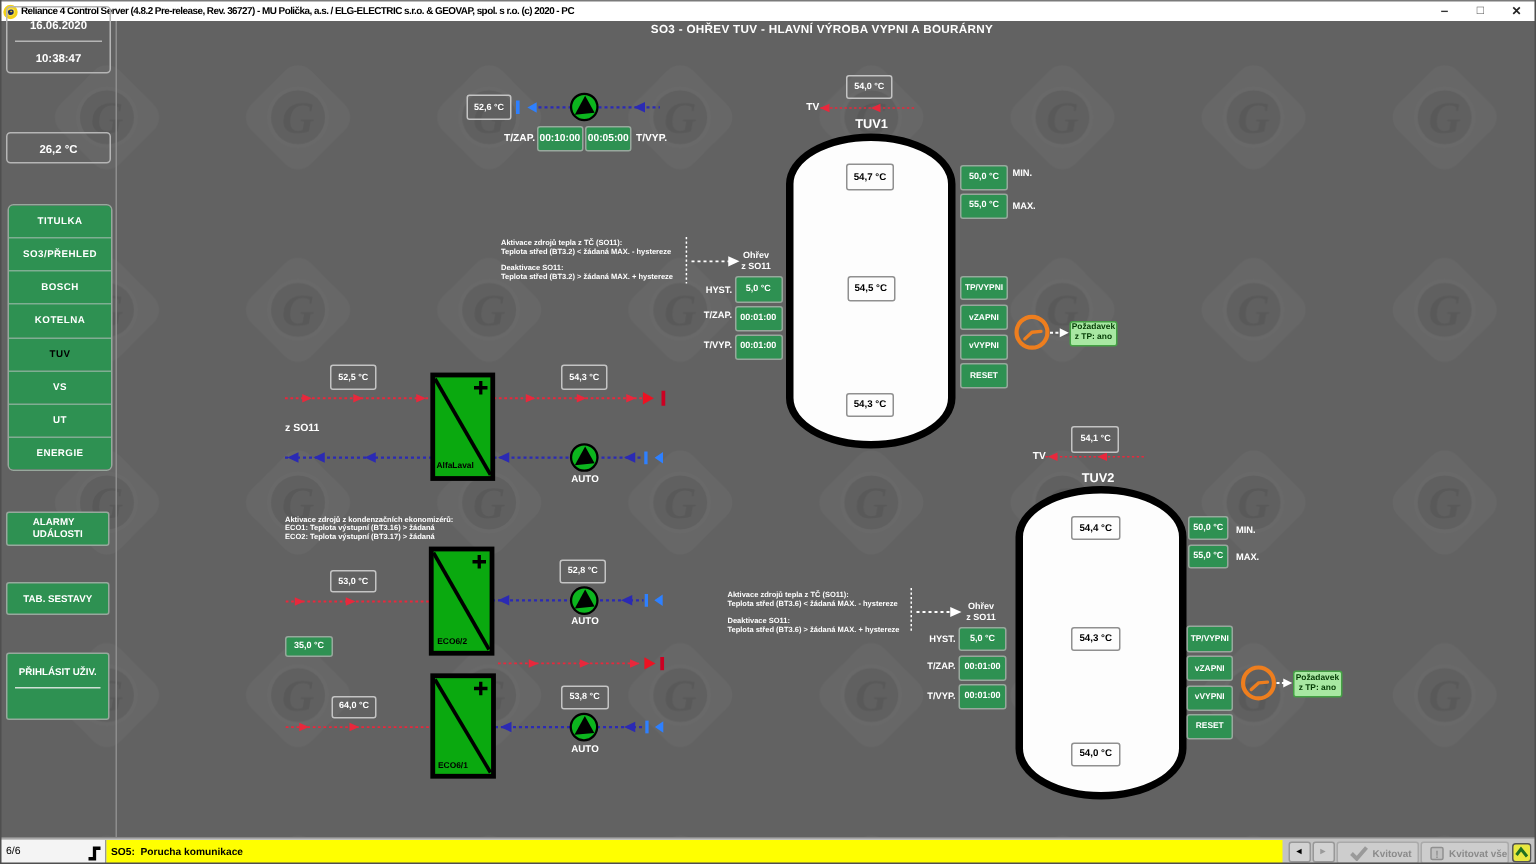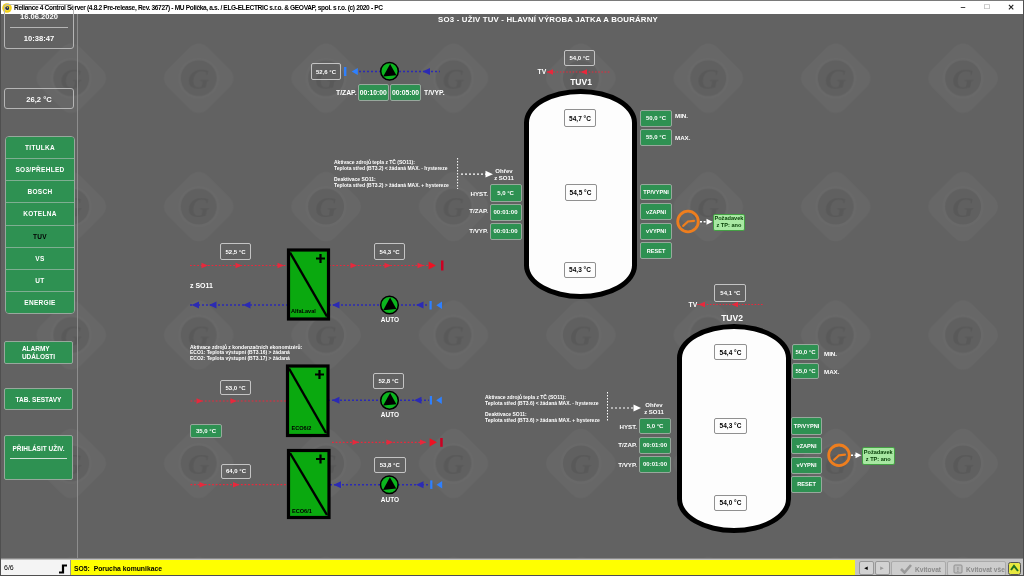--- a/index.html
+++ b/index.html
@@ -33,21 +33,21 @@
     <path d="M2.6 3.4 Q4.6 1.6 7.2 2.8 Q8.6 4.4 7.6 6.6 Q5.4 8.6 3.2 7.2 Q1.8 5.4 2.6 3.4 z" fill="#f8e04a"></path>
     <path d="M3.4 4.2 Q5 2.8 6.8 3.6 Q7.6 5 6.8 6.4 Q5 7.6 3.8 6.6 Q3 5.4 3.4 4.2 z" fill="#1c2a5e"></path>
     <path d="M4.6 4.4 Q5.6 3.8 6.4 4.4 L5.4 5.4 z" fill="#f2d117"></path>
   </svg>
   <div class="abs" style="left:14px;top:3px;font-size:6.6px;letter-spacing:-0.35px;color:#000;font-weight:bold;white-space:nowrap;">Reliance 4 Control Server (4.8.2 Pre-release, Rev. 36727) - MU Polička, a.s. / ELG-ELECTRIC s.r.o. &amp; GEOVAP, spol. s r.o. (c) 2020 - PC</div>
   <div class="abs" style="left:956px;top:0px;width:14px;height:13px;color:#333;font-size:9px;font-weight:bold;text-align:center;line-height:13px;">–</div>
   <div class="abs" style="left:980px;top:0px;width:14px;height:13px;color:#555;font-size:8px;text-align:center;line-height:12px;">□</div>
   <div class="abs" style="left:1004px;top:0px;width:14px;height:13px;color:#222;font-size:8px;font-weight:bold;text-align:center;line-height:13px;">✕</div>
 </div>
 
-<div class="lbl" style="left:300px;top:16px;width:496px;text-align:center;font-size:7.8px;letter-spacing:0.2px;">SO3 - UŽIV TUV - HLAVNÍ VÝROBA JATKA A BOURÁRNY</div>
+<div class="lbl" style="left:300px;top:16px;width:496px;text-align:center;font-size:7.8px;letter-spacing:0.2px;">SO3 - OHŘEV TUV - HLAVNÍ VÝROBA VYPNI A BOURÁRNY</div>
 
 <div class="abs" style="left:77px;top:14px;width:1px;height:544px;background:#8d8d8d;"></div>
 <div class="abs" style="left:4px;top:4px;width:70px;height:45px;border:1px solid #b5b5b5;border-radius:3px;box-sizing:border-box;">
   <div class="lbl" style="left:0;top:8px;width:68px;text-align:center;font-size:7.6px;">16.06.2020</div>
   <div class="abs" style="left:5px;top:22px;width:58px;height:1px;background:#b5b5b5;"></div>
   <div class="lbl" style="left:0;top:30px;width:68px;text-align:center;font-size:7.6px;">10:38:47</div>
 </div>
 <div class="abs" style="left:4px;top:88px;width:70px;height:21px;border:1px solid #b5b5b5;border-radius:3px;box-sizing:border-box;">
   <div class="lbl" style="left:0;top:7px;width:68px;text-align:center;font-size:7.6px;">26,2 °C</div>
 </div>

